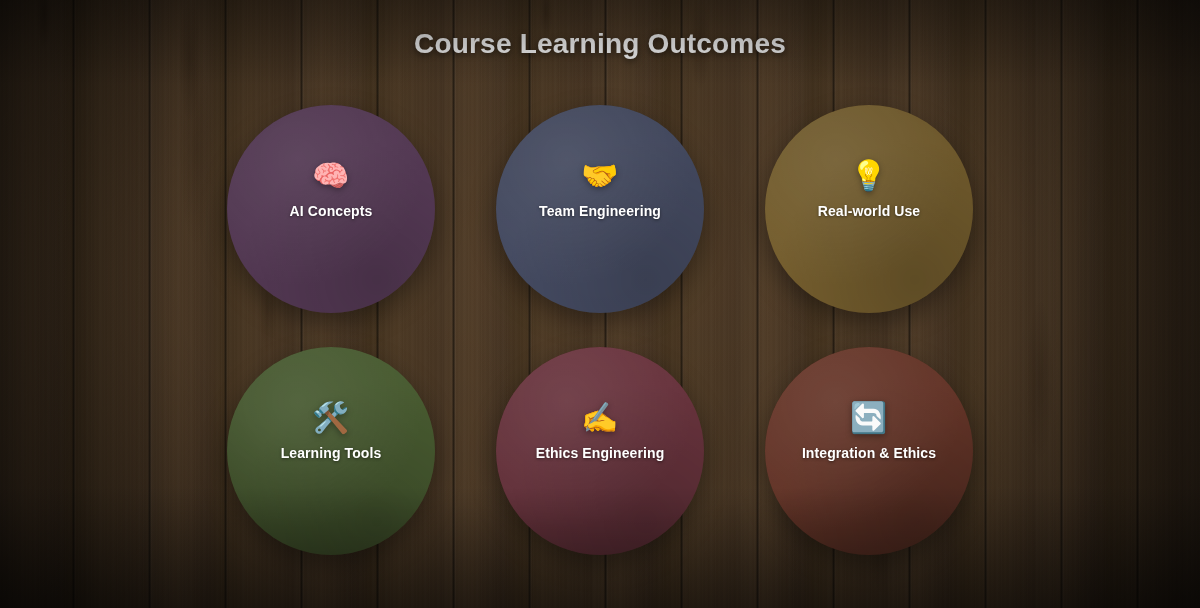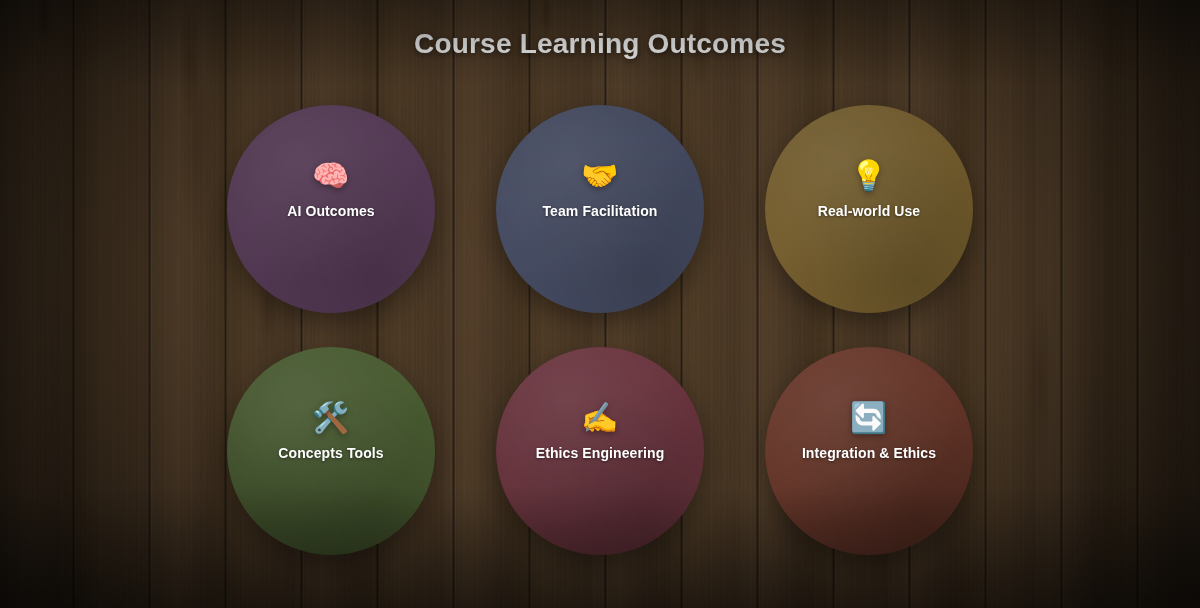--- a/index.html
+++ b/index.html
@@ -183,42 +183,42 @@
   <div class="wood-seams"></div>
   <div class="wood-grain2"></div>
 
   <h1 class="page-title">Course Learning Outcomes</h1>
 
   <div class="outcomes-grid">
 
     <div class="outcome-bubble" style="background-color: rgb(90, 61, 90);">
       <div class="bubble-inner">
         <span class="bubble-icon">🧠</span>
-        <span class="bubble-label">AI Outcomes</span>
+        <span class="bubble-label">AI Concepts</span>
       </div>
     </div>
 
     <div class="outcome-bubble" style="background-color: rgb(70, 76, 99);">
       <div class="bubble-inner">
         <span class="bubble-icon">🤝</span>
-        <span class="bubble-label">Team Facilitation</span>
+        <span class="bubble-label">Team Engineering</span>
       </div>
     </div>
 
     <div class="outcome-bubble" style="background-color: rgb(122, 98, 48);">
       <div class="bubble-inner">
         <span class="bubble-icon">💡</span>
         <span class="bubble-label">Real-world Use</span>
       </div>
     </div>
 
     <div class="outcome-bubble" style="background-color: rgb(77, 97, 52);">
       <div class="bubble-inner">
         <span class="bubble-icon">🛠️</span>
-        <span class="bubble-label">Concepts Tools</span>
+        <span class="bubble-label">Learning Tools</span>
       </div>
     </div>
 
     <div class="outcome-bubble" style="background-color: rgb(109, 54, 64);">
       <div class="bubble-inner">
         <span class="bubble-icon">✍️</span>
         <span class="bubble-label">Ethics Engineering</span>
       </div>
     </div>
 

